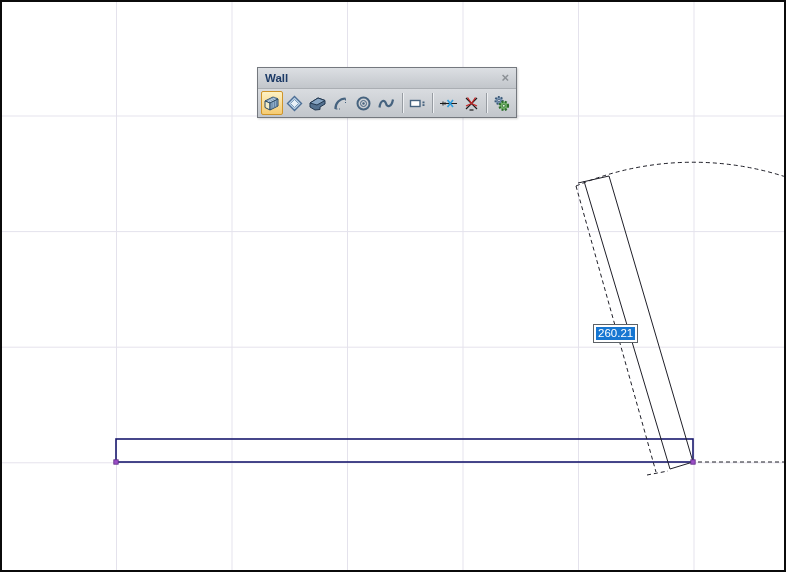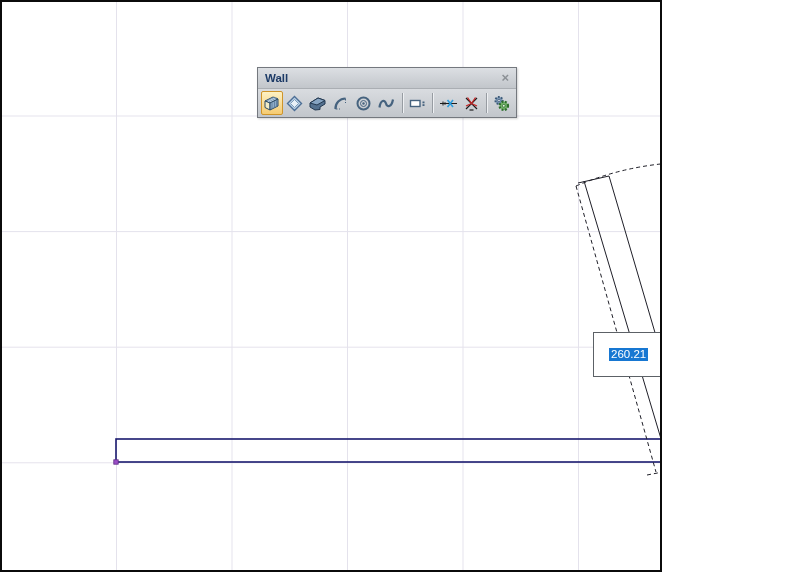--- a/index.html
+++ b/index.html
@@ -1,19 +1,19 @@
 <!DOCTYPE html>
 <html><head>
 <meta charset="utf-8">
 <style>
   html,body{margin:0;padding:0;background:#fff;}
   *{box-sizing:border-box;}
   .screen{
     position:relative;
-    width:662px;height:572px;
+    width:786px;height:572px;
     background-color:#ffffff;
     background-image:
       linear-gradient(to right, #e4e2ec 1px, transparent 1px),
       linear-gradient(to bottom, #e4e2ec 1px, transparent 1px);
     background-size:115.5px 115.6px;
     background-position:116px 115.5px;
     font-family:"Liberation Sans", sans-serif;
     overflow:hidden;
   }
   .frame{position:absolute;inset:0;border:2px solid #0b0b0b;pointer-events:none;z-index:50;}
@@ -48,22 +48,22 @@
     border:1px solid transparent;border-radius:2px;
   }
   .tool.selected{
     background:linear-gradient(#fdf1c4,#f5cb72);
     border:1px solid #cf9429;
   }
   .sep{width:1px;height:20px;background:#979ca2;box-shadow:1px 0 0 #eef0f3;margin:0 3px;}
 
   
   .tracker{
-    position:absolute;left:593px;top:332px;z-index:9;
-    border:1px solid #5c6166;background:#fff;padding:15px;
+    position:absolute;left:593px;top:324px;z-index:9;
+    border:1px solid #5c6166;background:#fff;padding:2px;
     line-height:0;
   }
   .tracker .sel{
     display:inline-block;
     background:#1777d2;color:#fff;
     font-size:11.5px;line-height:13px;padding:0 2px;
     font-family:"Liberation Sans", sans-serif;
   }
 </style>
 </head>

